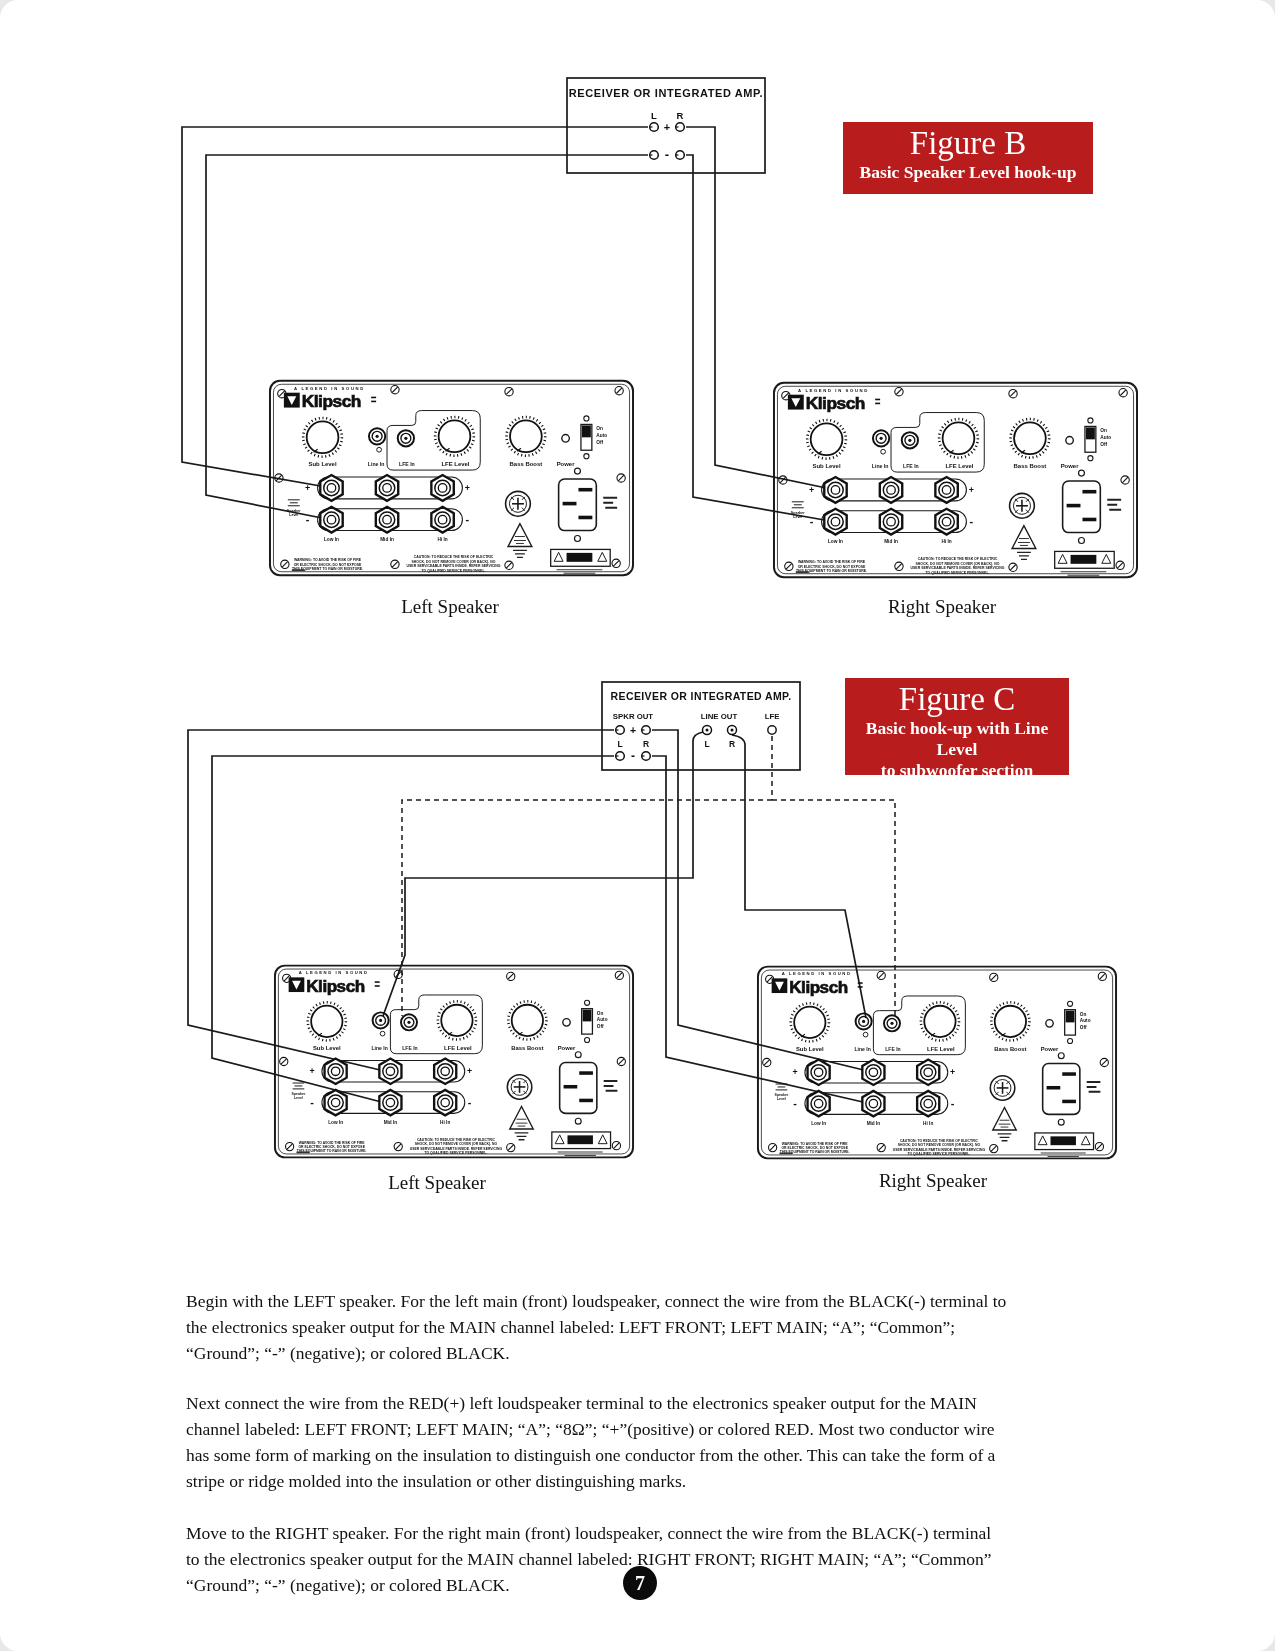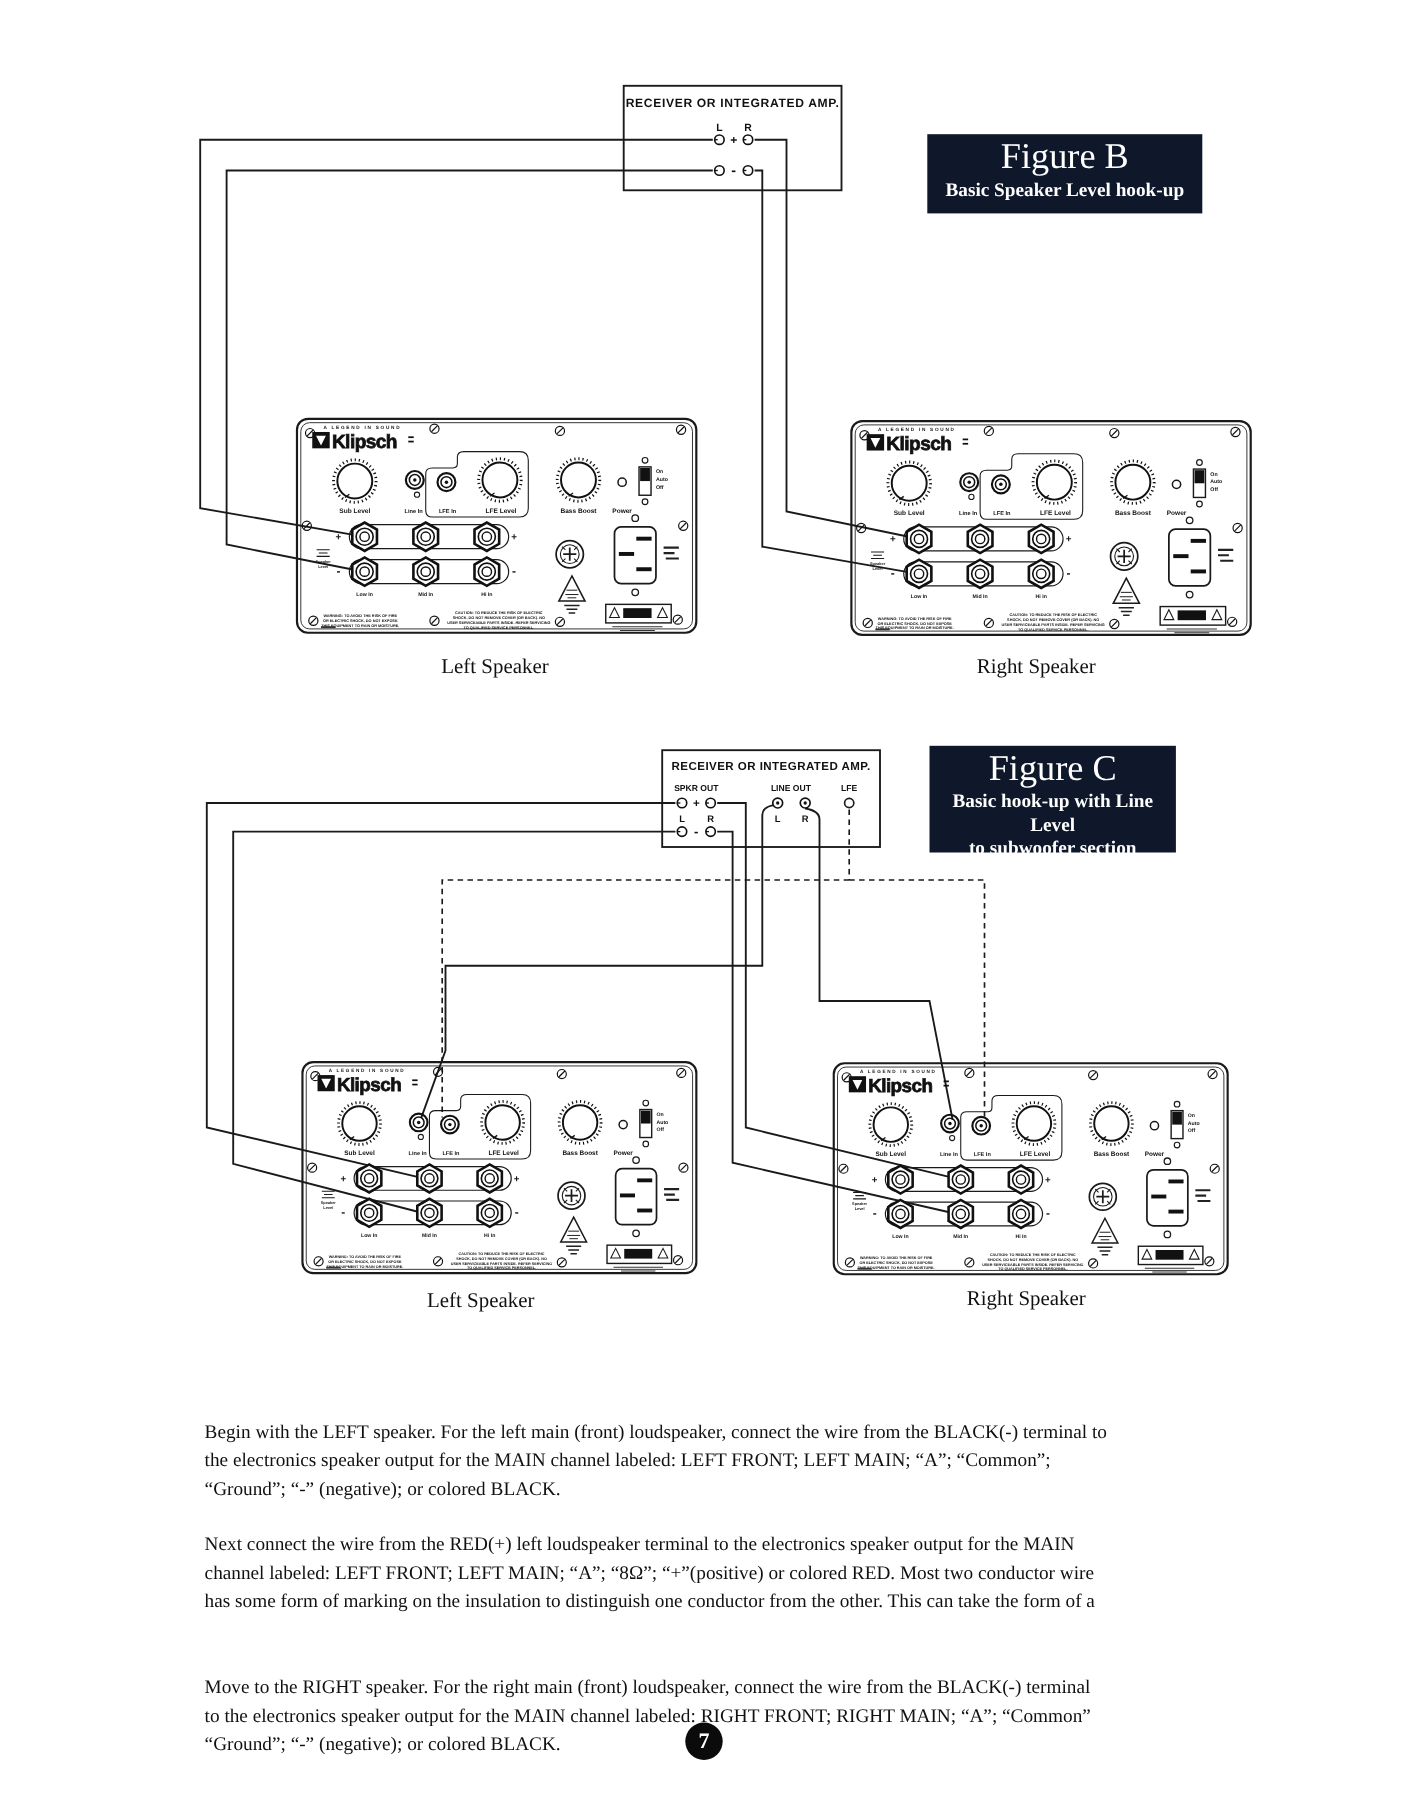--- a/index.html
+++ b/index.html
@@ -1,25 +1,25 @@
 <!DOCTYPE html>
 <html><head>
 <meta charset="utf-8">
 <style>
   html,body{margin:0;padding:0;background:#e8e8e8;}
   #page{position:relative;width:1275px;height:1651px;background:#ffffff;overflow:hidden;
-        font-family:"Liberation Serif",serif;color:#111;}
+        font-family:"Liberation Serif",serif;color:#111;border-radius:18px;}
   svg{display:block;}
   .abs{position:absolute;}
   
   .ink{stroke:#1a1a1a;fill:none;}
   text{fill:#111;}
   .lab{font-family:"Liberation Sans",sans-serif;font-weight:bold;}
   
-  .figbox{position:absolute;background:#0f172a;color:#fff;text-align:center;
+  .figbox{position:absolute;background:#b91c1c;color:#fff;text-align:center;
           font-family:"Liberation Serif",serif;}
   .figbox .t1{font-size:33px;line-height:38px;padding-top:2px;}
   .figbox .t2{font-size:17.5px;line-height:21px;font-weight:bold;}
   
   .caption{position:absolute;font-size:19px;transform:translateX(-50%);white-space:nowrap;}
   
   .para{position:absolute;left:186px;font-size:17.5px;line-height:26px;white-space:nowrap;margin-top:22px;}
   
   #badge{position:absolute;left:623px;top:1566px;width:34px;height:34px;border-radius:50%;
          background:#0b0b0b;color:#fff;text-align:center;line-height:34px;
@@ -665,20 +665,21 @@
 
   <div class="para" style="top:1266px">
     <div>Begin with the LEFT speaker.  For the left main (front) loudspeaker, connect the wire from the BLACK(-) terminal to</div>
     <div>the  electronics speaker output for the MAIN channel labeled: LEFT FRONT; LEFT MAIN; “A”; “Common”;</div>
     <div>“Ground”; “-” (negative); or colored BLACK.</div>
   </div>
   <div class="para" style="top:1368px">
     <div>Next connect the wire from the RED(+) left loudspeaker terminal to the electronics speaker output for the MAIN</div>
     <div>channel labeled: LEFT FRONT; LEFT MAIN; “A”; “8Ω”; “+”(positive) or colored RED.  Most two conductor wire</div>
     <div>has some form of marking on the insulation to distinguish one conductor from the other.  This can take the form of a</div>
+    <div>stripe or ridge molded  into the insulation or other distinguishing marks.</div>
   </div>
   <div class="para" style="top:1498px">
     <div>Move to the RIGHT speaker.  For the right main (front) loudspeaker, connect the wire from the BLACK(-) terminal</div>
     <div>to the electronics speaker output for the MAIN channel labeled:  RIGHT FRONT; RIGHT MAIN;  “A”; “Common”</div>
     <div>“Ground”; “-” (negative); or colored BLACK.</div>
   </div>
 
   <div id="badge">7</div>
 
 </div>

